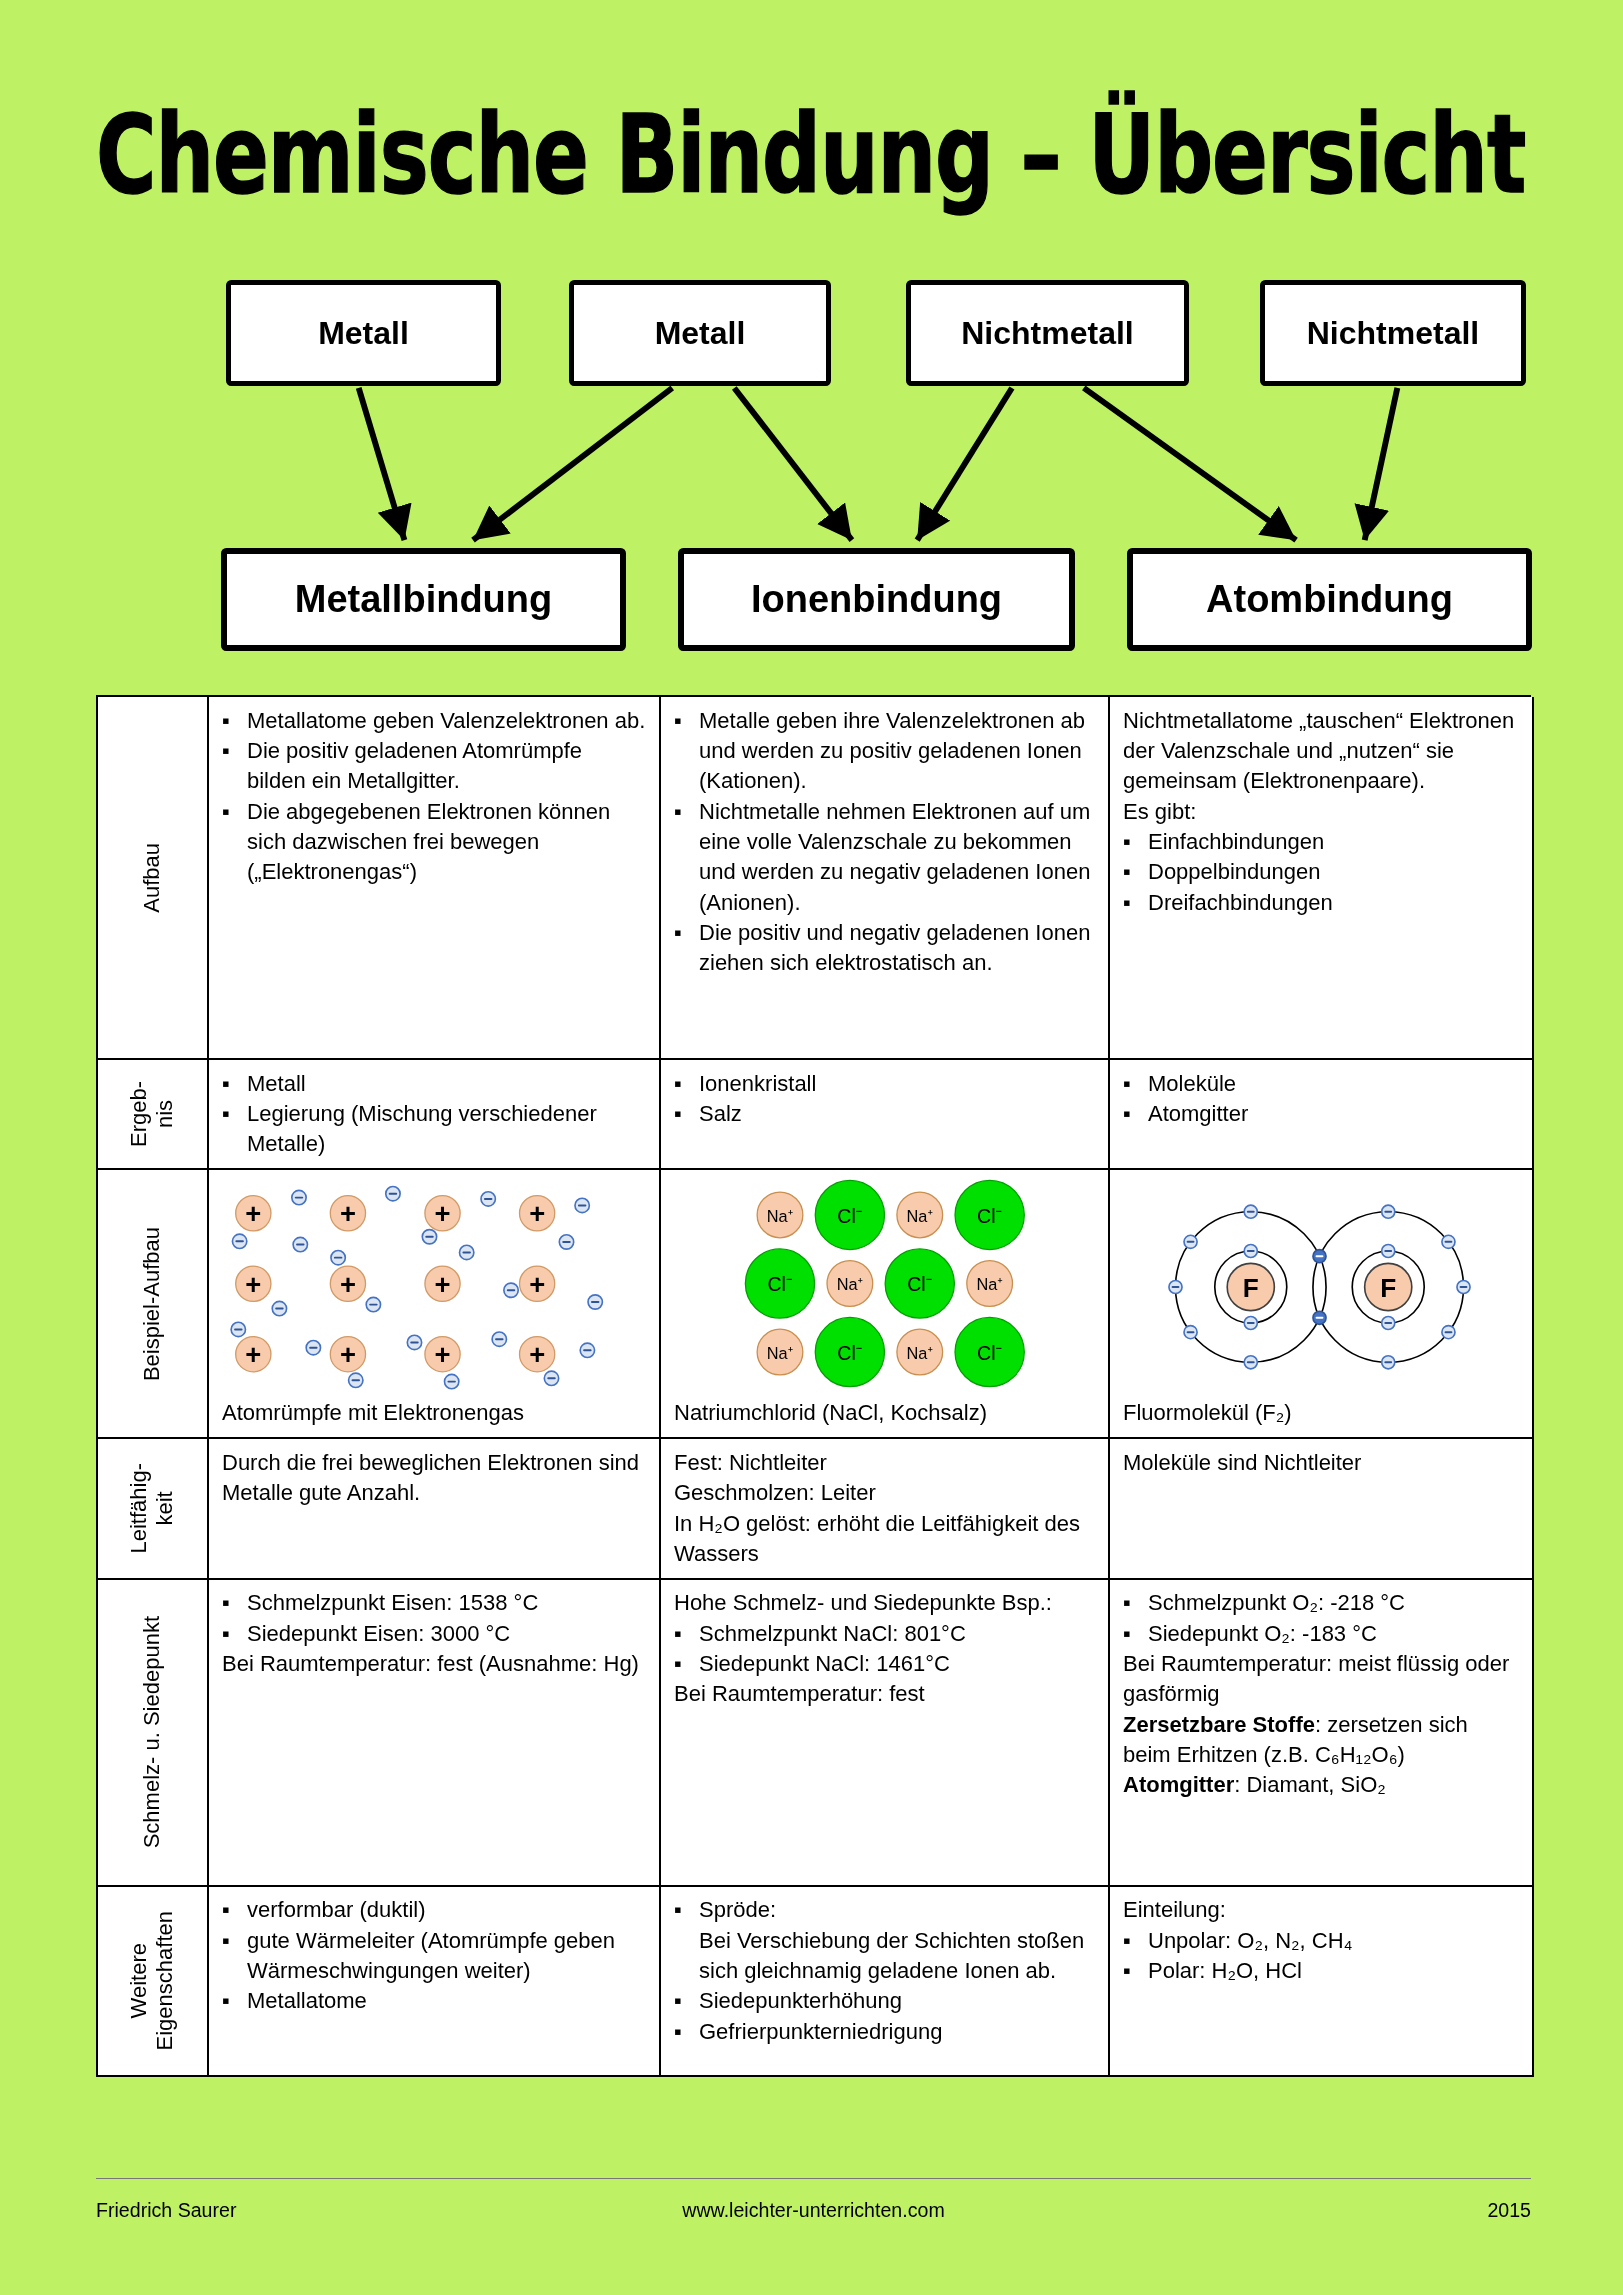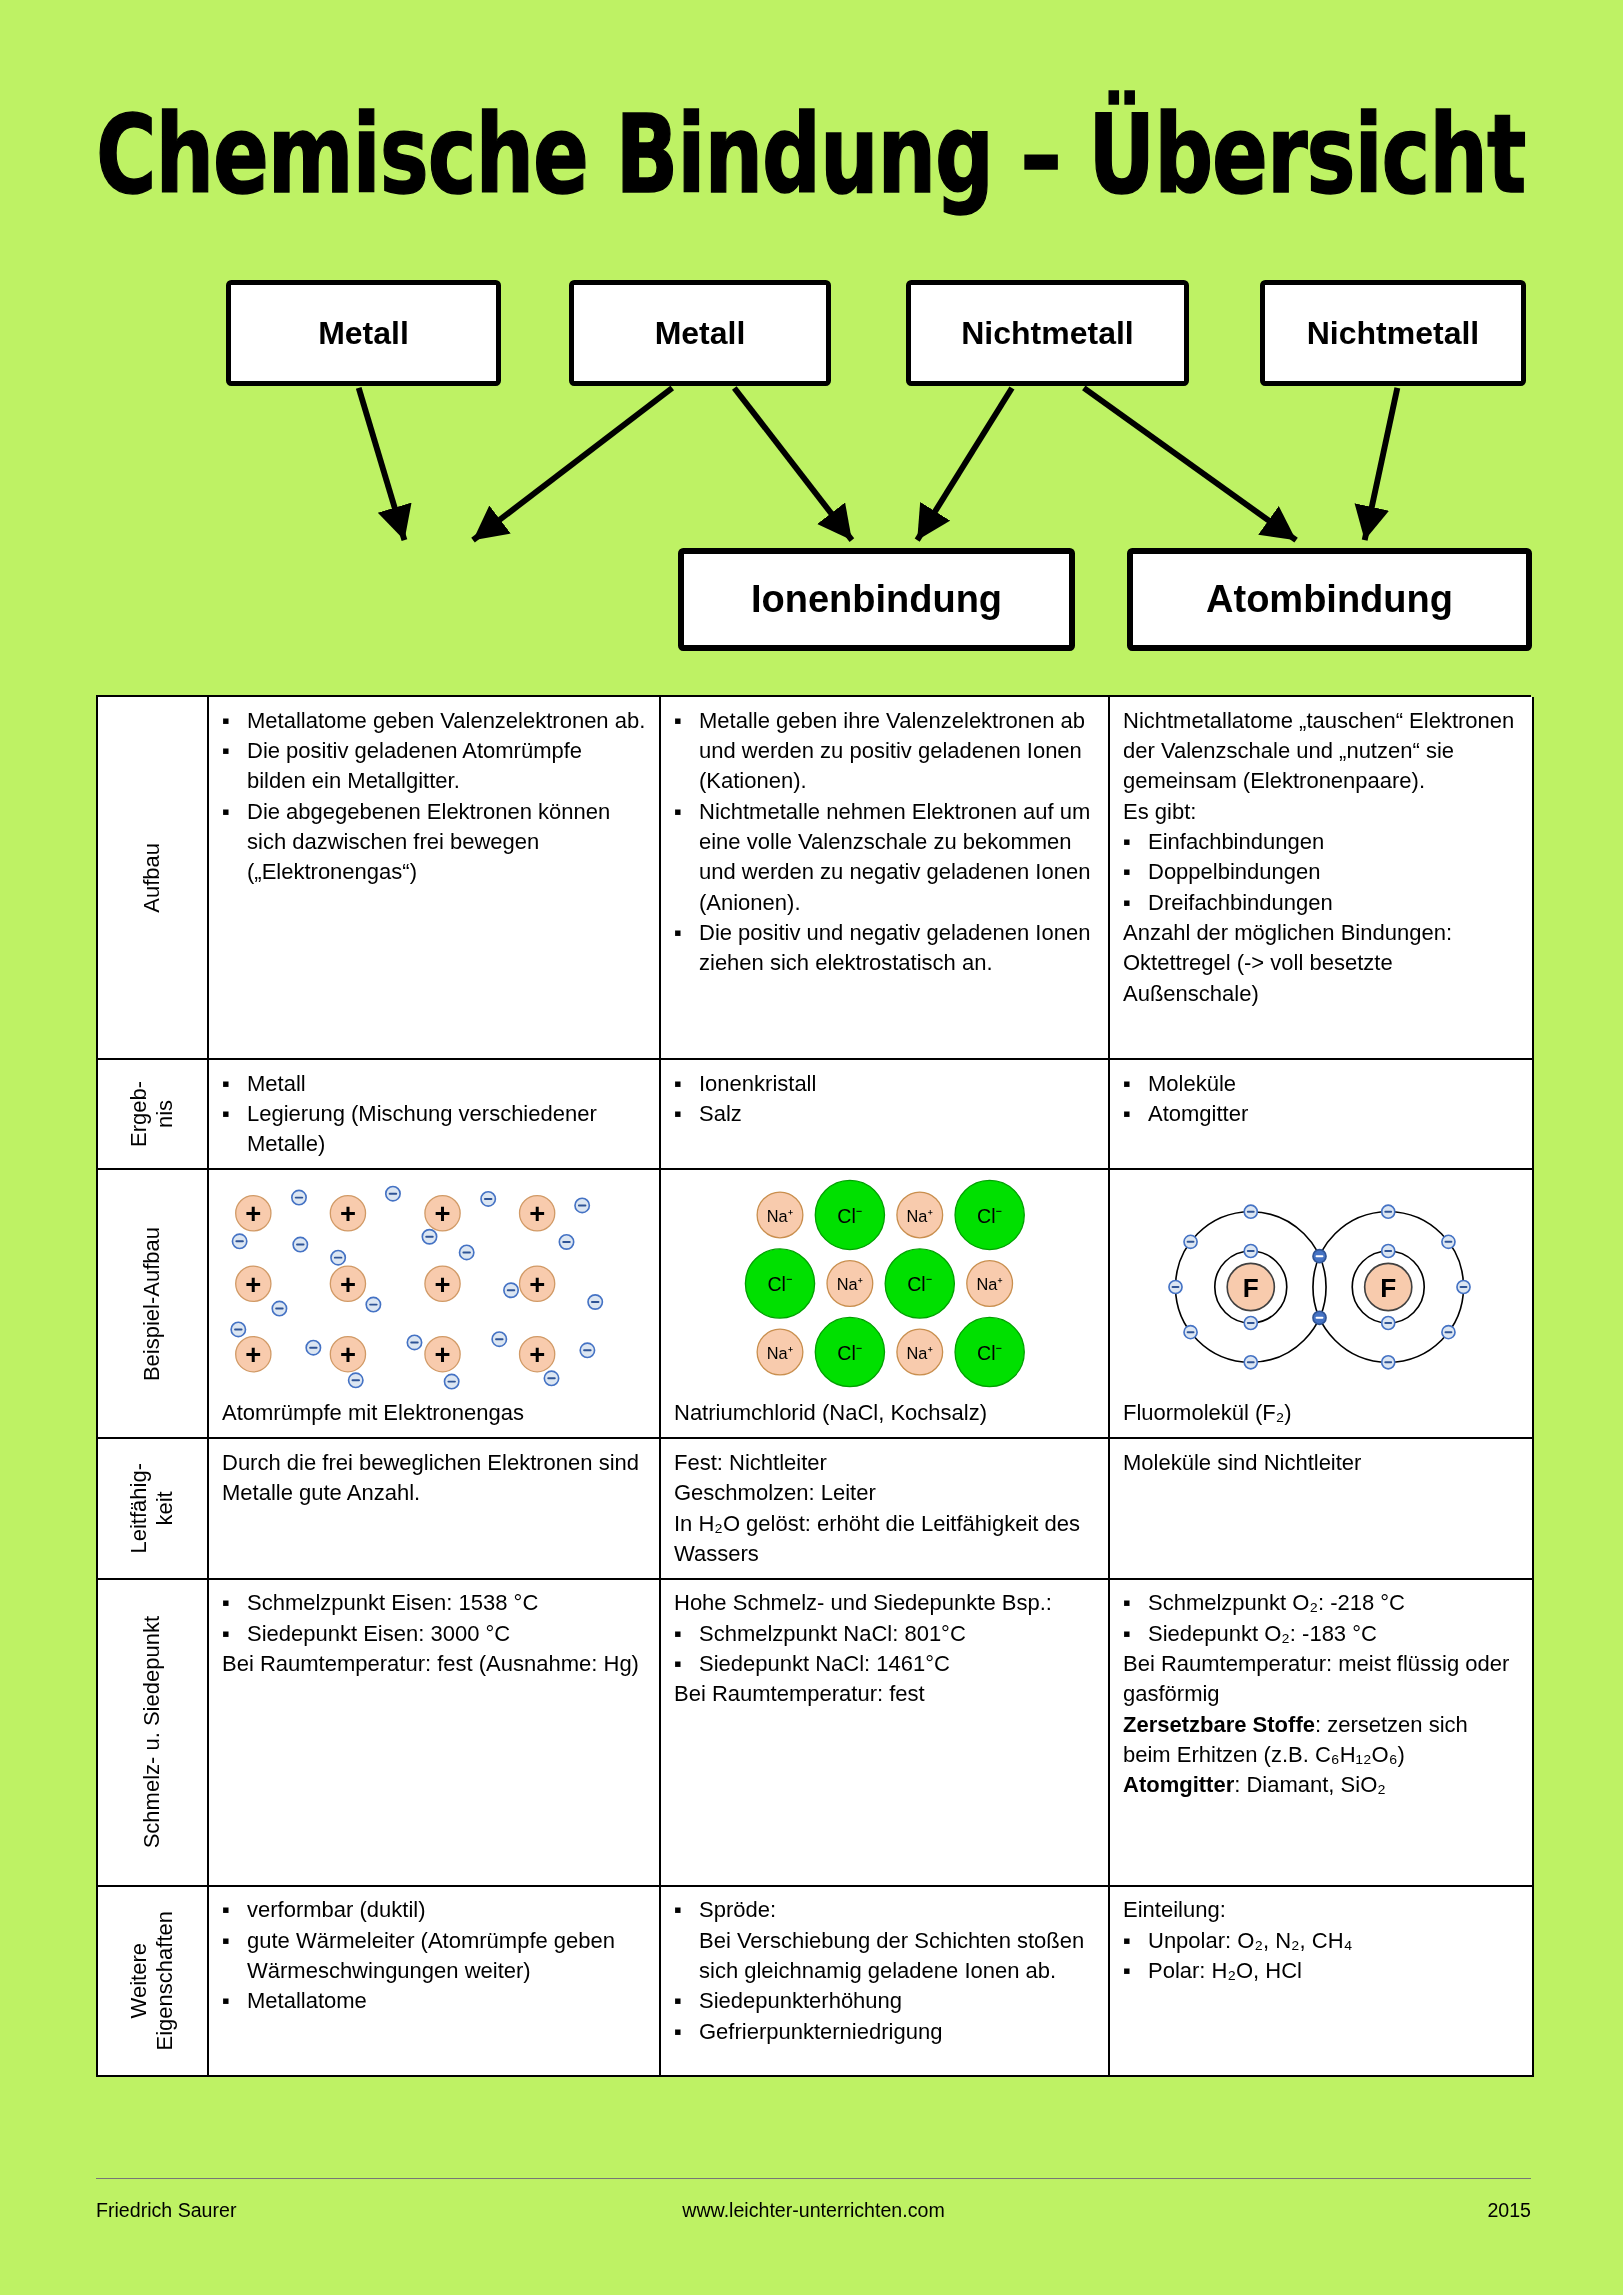--- a/index.html
+++ b/index.html
@@ -93,20 +93,21 @@
           <line class="arrow" x1="1400" y1="3" x2="1255" y2="236" marker-end="url(#ah)"></line>
         </g>
       <g>
           <line class="arrow" x1="1510" y1="3" x2="1835" y2="236" marker-end="url(#ah)"></line>
         </g>
       <g>
           <line class="arrow" x1="1990" y1="3" x2="1940" y2="236" marker-end="url(#ah)"></line>
         </g>
     </svg>
 
+    <div class="fbox bbox b0">Metallbindung</div>
     <div class="fbox bbox b1">Ionenbindung</div>
     <div class="fbox bbox b2">Atombindung</div>
   </div>
 
   <div class="grid">
 
     <div class="cell lcell mh0">
         <span class="vlabel">Aufbau</span>
       </div>
     <div class="cell">
@@ -145,21 +146,20 @@
           <span>Einfachbindungen</span>
         </div>
       <div class="it bu">
           <span class="blt">▪</span>
           <span>Doppelbindungen</span>
         </div>
       <div class="it bu">
           <span class="blt">▪</span>
           <span>Dreifachbindungen</span>
         </div>
-      <p class="it">Anzahl der möglichen Bindungen: Oktettregel (-&gt; voll besetzte Außenschale)</p>
     </div>
 
     <div class="cell lcell mh1">
         <span class="vlabel">Ergeb-
 nis</span>
       </div>
     <div class="cell">
       <div class="it bu">
           <span class="blt">▪</span>
           <span>Metall</span>

